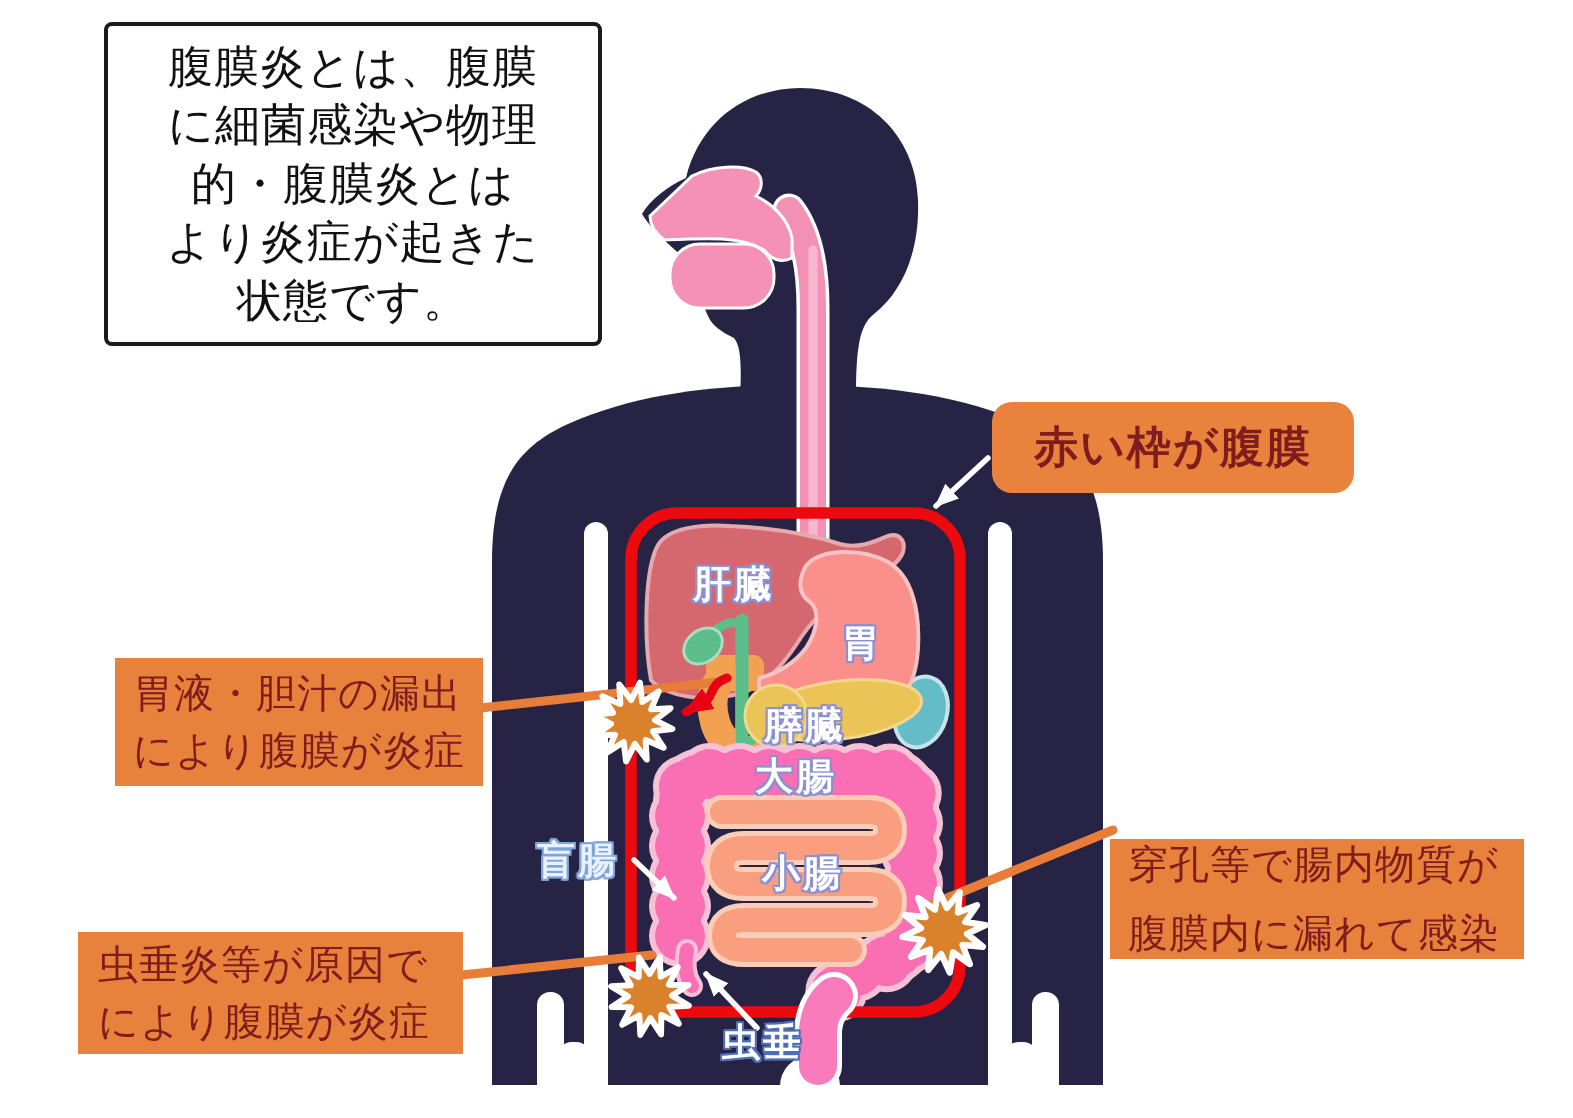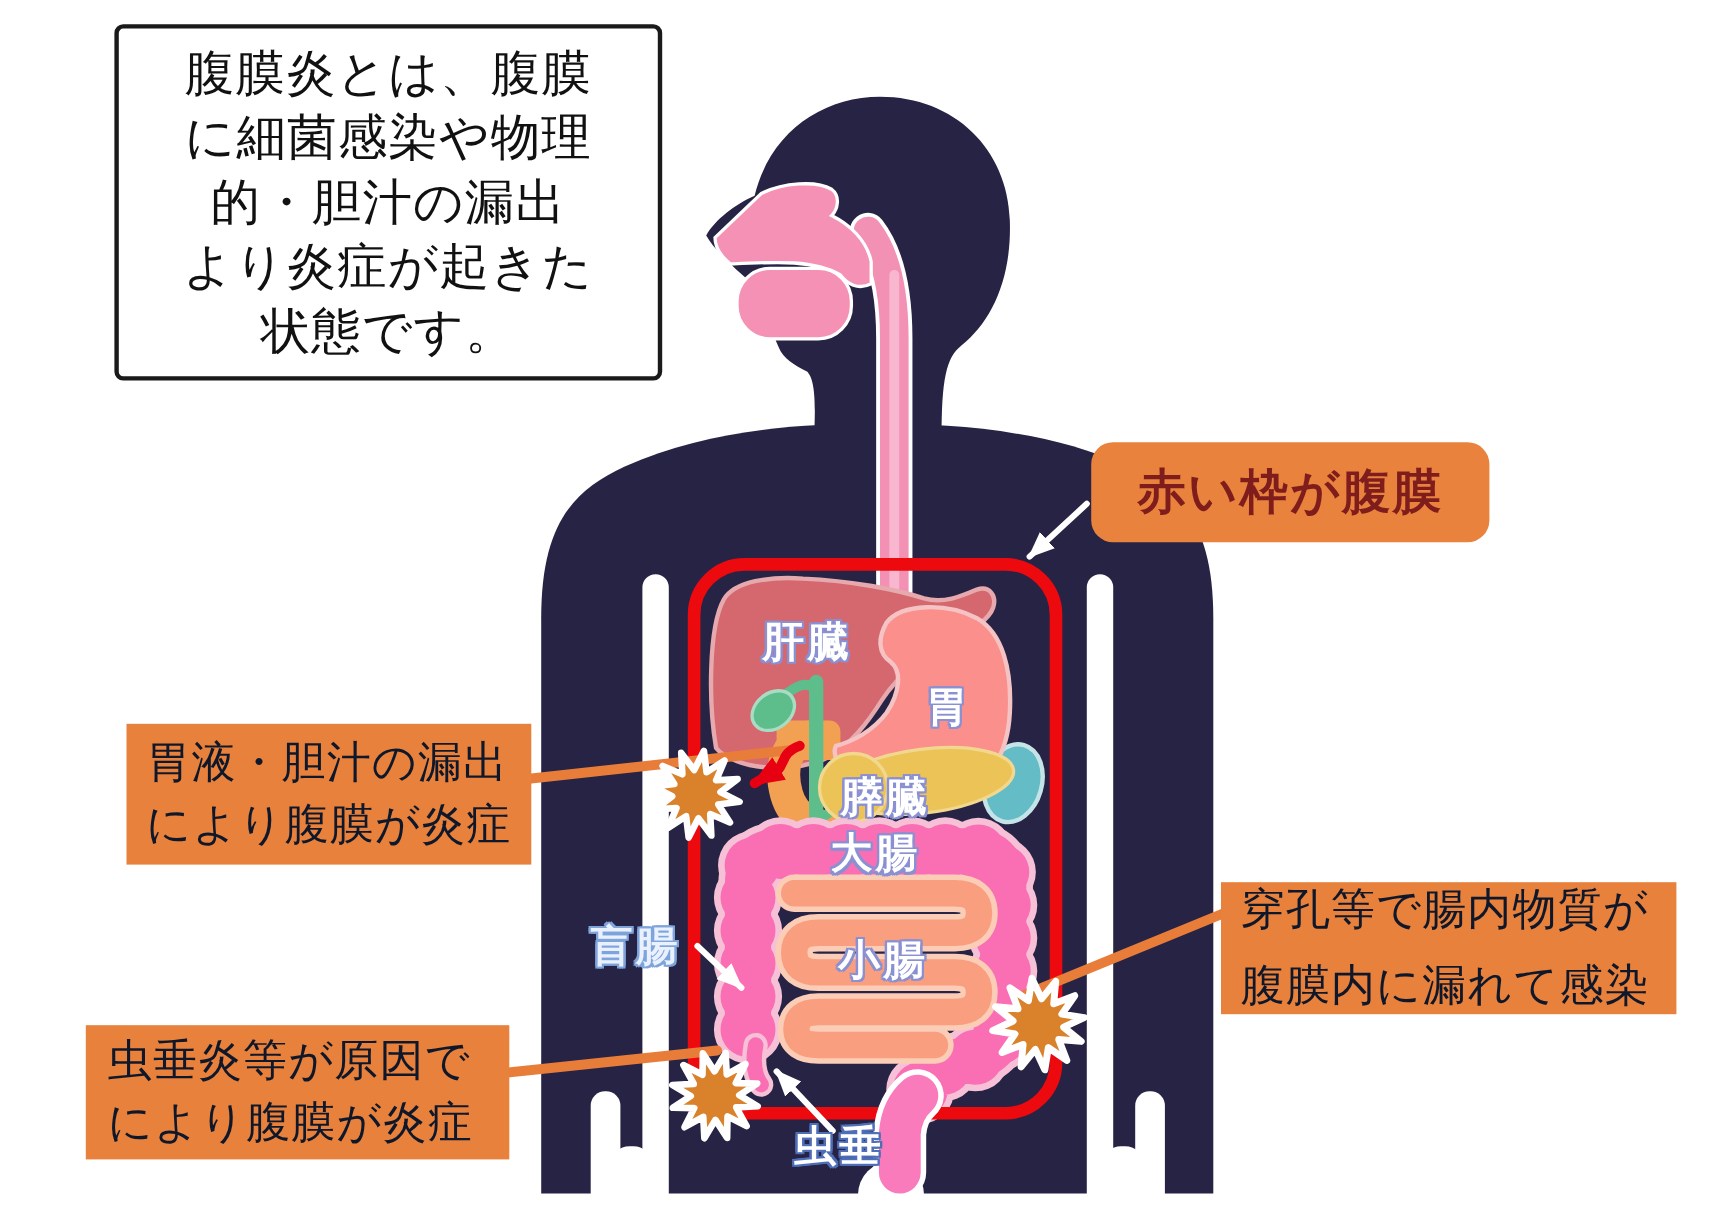--- a/index.html
+++ b/index.html
@@ -13,25 +13,25 @@
           display:flex;flex-direction:column;justify-content:center;align-items:center;
           z-index:6;margin-left:12px;}
   .bubble .line{font-size:45px;line-height:1.30;color:#111;letter-spacing:1px;white-space:nowrap;}
 
   
   .frame-label{position:absolute;left:992px;top:402px;width:362px;height:91px;
                background:#E8823C;border-radius:20px;display:flex;align-items:center;justify-content:center;
                color:#7f1d1d;font-weight:bold;font-size:44px;letter-spacing:2px;z-index:6;}
 
   
-  .callout{position:absolute;background:#E8813B;color:#0f172a;display:flex;flex-direction:column;
+  .callout{position:absolute;background:#E8813B;color:#7f1d1d;display:flex;flex-direction:column;
            justify-content:center;z-index:6;}
   .callout .cline{font-size:40px;line-height:1.42;letter-spacing:1px;white-space:nowrap;}
   .callout.gastric{left:115px;top:658px;width:350px;height:128px;padding-left:18px;}
-  .callout.perforation{left:1110px;top:802px;width:396px;height:120px;padding-left:18px;gap:12px;}
+  .callout.perforation{left:1110px;top:839px;width:396px;height:120px;padding-left:18px;gap:12px;}
   .callout.appendicitis{left:78px;top:932px;width:365px;height:122px;padding-left:20px;}
 
   
   .olabel{position:absolute;transform:translate(-50%,-50%);font-size:38px;font-weight:bold;
           letter-spacing:3px;color:#fff;white-space:nowrap;z-index:5;
           text-shadow:-2px 0 0 #8A90D2,2px 0 0 #8A90D2,0 -2px 0 #8A90D2,0 2px 0 #8A90D2,
                       -2px -2px 0 #8A90D2,2px 2px 0 #8A90D2,-2px 2px 0 #8A90D2,2px -2px 0 #8A90D2;}
   .olabel.cecum{color:#E8F1FD;
           text-shadow:-2px 0 0 #7FA4DC,2px 0 0 #7FA4DC,0 -2px 0 #7FA4DC,0 2px 0 #7FA4DC,
                       -2px -2px 0 #7FA4DC,2px 2px 0 #7FA4DC,-2px 2px 0 #7FA4DC,2px -2px 0 #7FA4DC;}
@@ -152,21 +152,21 @@
     <g stroke="#ffffff" stroke-width="5.5" stroke-linecap="round" fill="none">
       <path d="M 988 458 L 936 506" marker-end="url(#ah-white)"></path>
       <path d="M 634 860 L 674 898" marker-end="url(#ah-white)"></path>
       <path d="M 757 1028 L 706 974" marker-end="url(#ah-white)"></path>
     </g>
   </svg>
 
   <div class="bubble">
     <div class="line">腹膜炎とは、腹膜</div>
     <div class="line">に細菌感染や物理</div>
-    <div class="line">的・胆汁の漏出</div>
+    <div class="line">的・腹膜炎とは</div>
     <div class="line">より炎症が起きた</div>
     <div class="line">状態です。</div>
   </div>
 
   <div class="frame-label">赤い枠が腹膜</div>
 
   <div class="callout gastric">
     <div class="cline">胃液・胆汁の漏出</div>
     <div class="cline">により腹膜が炎症</div>
   </div>

